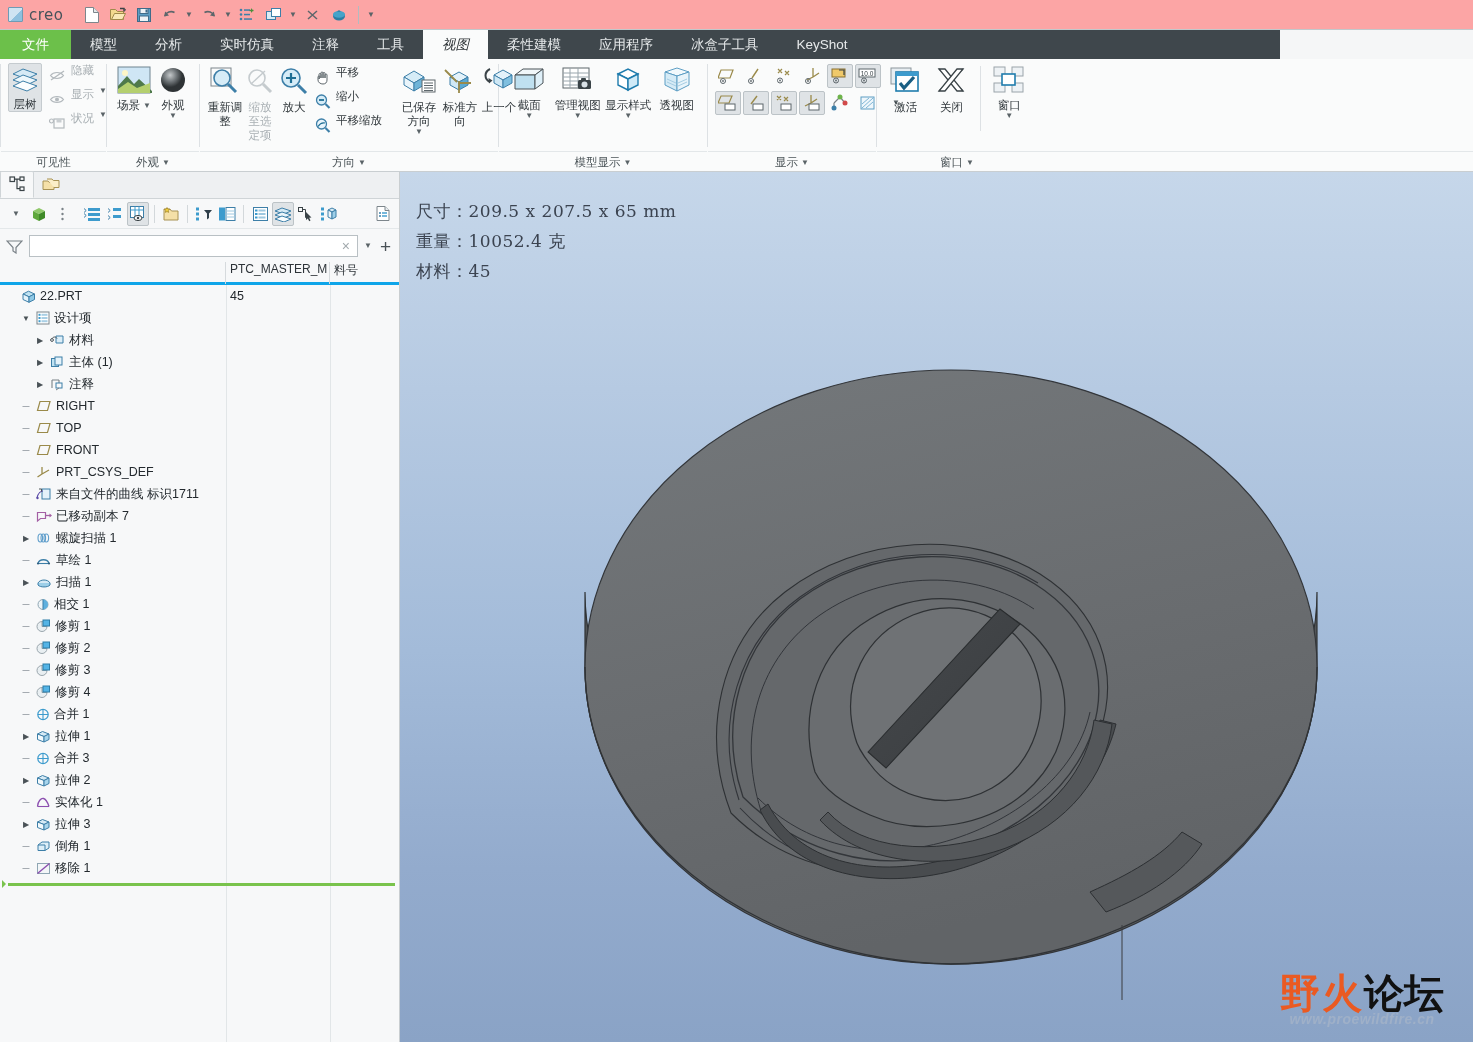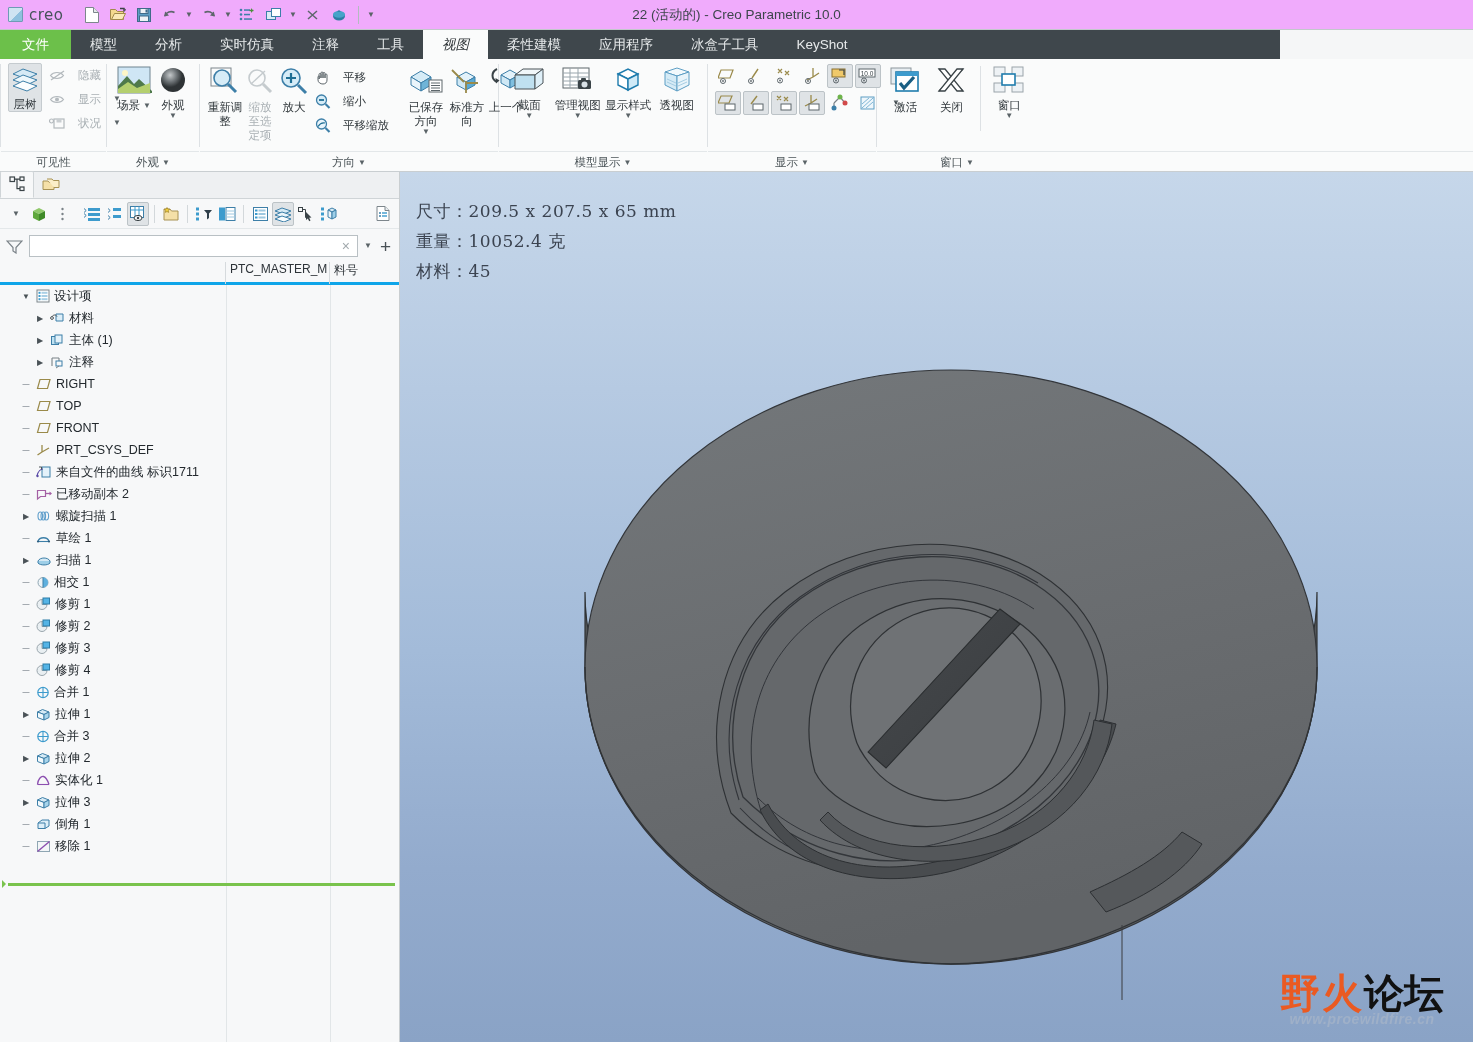--- a/index.html
+++ b/index.html
@@ -10,21 +10,21 @@
     overflow: hidden;
     font-family: "Liberation Sans", "DejaVu Sans", sans-serif;
     font-size: 12px;
     background: #f5f6f7;
   }
   #app { position: relative; width: 1473px; height: 1042px; }
 
   
   .titlebar {
     position: absolute; top: 0; left: 0; width: 1473px; height: 30px;
-    background: #f0abfc;
+    background: #fca5a5;
     display: flex; align-items: center;
     border-bottom: 1px solid #c2c8cb;
   }
   .creo-logo { display: flex; align-items: center; gap: 6px; padding-left: 8px; }
   .creo-cube {
     width: 15px; height: 15px;
     background: linear-gradient(135deg,#cfe4f2 0 55%, #8fc0de 55% 100%);
     border: 1px solid #6f9bb5;
     border-radius: 1px;
   }
@@ -73,21 +73,21 @@
 
   .bigbtn {
     width: 56px; display: flex; flex-direction: column; align-items: center;
     padding-top: 2px; cursor: default;
   }
   .bigbtn .lbl { font-size: 11.5px; color: #31383c; text-align: center; line-height: 14px; margin-top: 3px; }
   .bigbtn.dis .lbl { color: #a9b0b4; }
   .bigbtn.sel { background: #dfe3e6; border: 1px solid #c5cbcf; border-radius: 2px; }
 
   .smallbtn {
-    display: flex; align-items: center; gap: 12px; height: 24px; padding: 0 4px;
+    display: flex; gap: 5px; height: 24px; padding: 0 4px;
     font-size: 11.5px; color: #31383c; cursor: default; white-space: nowrap;
   }
   .smallbtn.dis { color: #a9b0b4; }
   .col { display: flex; flex-direction: column; }
 
   .caret { font-size: 8px; color: #5a6367; line-height: 1; }
   .caret-lbl { display:inline-block; margin-left:3px; font-size: 8px; color:#5a6367; vertical-align: middle;}
 
   .icon { display: inline-flex; align-items: center; justify-content: center; }
 
@@ -254,21 +254,20 @@
             <ellipse cx="9" cy="7.4" rx="6" ry="3.4" fill="#46a3c9"></ellipse>
             <path d="M9 3.2c1 0 1.6.8 1.6 1.6H7.4c0-.8.6-1.6 1.6-1.6z" fill="#2b7ea4"></path>
           </svg>
       </div>
       <div class="qsep"></div>
       <div class="qcaret">
           <span class="caret">▼</span>
         </div>
     </div>
 
-    <div class="title-text">22 (活动的) - Creo Parametric 10.0</div>
   </div>
 
   <div class="ribbon-tabs">
     <div class="rtab file">文件</div>
     <div class="rtab">模型</div>
     <div class="rtab">分析</div>
     <div class="rtab">实时仿真</div>
     <div class="rtab">注释</div>
     <div class="rtab">工具</div>
     <div class="rtab active">视图</div>
@@ -820,20 +819,34 @@
       <div class="c1"></div>
       <div class="c2">PTC_MASTER_M</div>
       <div class="c3">料号</div>
     </div>
 
     <div class="treearea">
       <div class="vline" style="left:226px"></div>
       <div class="vline" style="left:330px"></div>
       <div id="tree-rows">
           <div class="row">
+            <div class="name" style="padding-left: 6px;">
+              <span class="exp"></span>
+              <span class="icon">
+                <svg width="14" height="13" viewBox="0 0 14 13">
+                  <path d="M1 4l5.5-2.8L12.5 4 7 6.8z" fill="#bfe2f2" stroke="#3d7fa8"></path>
+                  <path d="M1 4v5.5L7 12.3V6.8z" fill="#e4f2fa" stroke="#3d7fa8"></path>
+                  <path d="M12.5 4v5.5L7 12.3V6.8z" fill="#8fc9e6" stroke="#3d7fa8"></path>
+                </svg>
+              </span>
+              <span>22.PRT</span>
+            </div>
+            <span class="attr">45</span>
+          </div>
+          <div class="row">
             <div class="name" style="padding-left: 20px;">
               <span class="exp">▼</span>
               <span class="icon">
                 <svg width="14" height="14" viewBox="0 0 14 14">
                   <rect x="1" y="1" width="12" height="12" fill="#fff" stroke="#7d868c"></rect>
                   <rect x="2.5" y="2.8" width="2" height="2" fill="#3d9bcd"></rect>
                   <rect x="5.5" y="2.8" width="6" height="2" fill="#a9cfe5"></rect>
                   <rect x="2.5" y="6" width="2" height="2" fill="#3d9bcd"></rect>
                   <rect x="5.5" y="6" width="6" height="2" fill="#a9cfe5"></rect>
                   <rect x="2.5" y="9.2" width="2" height="2" fill="#3d9bcd"></rect>
@@ -942,21 +955,21 @@
           <div class="row">
             <div class="name" style="padding-left: 20px;">
               <span class="dash">–</span>
               <span class="icon">
                 <svg width="16" height="13" viewBox="0 0 16 13">
                   <path d="M1.5 2.5h8v6h-5l-3 2.5z" fill="none" stroke="#a45fa4" stroke-width="1.2"></path>
                   <path d="M10 5.5h5" stroke="#a45fa4" stroke-width="1.3"></path>
                   <path d="M13.5 3.5l2.5 2-2.5 2z" fill="#a45fa4"></path>
                 </svg>
               </span>
-              <span>已移动副本 2</span>
+              <span>已移动副本 7</span>
             </div>
           </div>
           <div class="row">
             <div class="name" style="padding-left: 20px;">
               <span class="exp">▶</span>
               <span class="icon">
                 <svg width="16" height="12" viewBox="0 0 16 12">
                   <path d="M2 6c0-2.2 1-4 2.3-4S6.6 3.8 6.6 6 5.6 10 4.3 10 2 8.2 2 6z" fill="none" stroke="#5f9ecb" stroke-width="1.1"></path>
                   <path d="M5 6c0-2.2 1-4 2.3-4S9.6 3.8 9.6 6 8.6 10 7.3 10 5 8.2 5 6z" fill="none" stroke="#5f9ecb" stroke-width="1.1"></path>
                   <path d="M8 6c0-2.2 1-4 2.3-4S12.6 3.8 12.6 6 11.6 10 10.3 10 8 8.2 8 6z" fill="none" stroke="#5f9ecb" stroke-width="1.1"></path>

